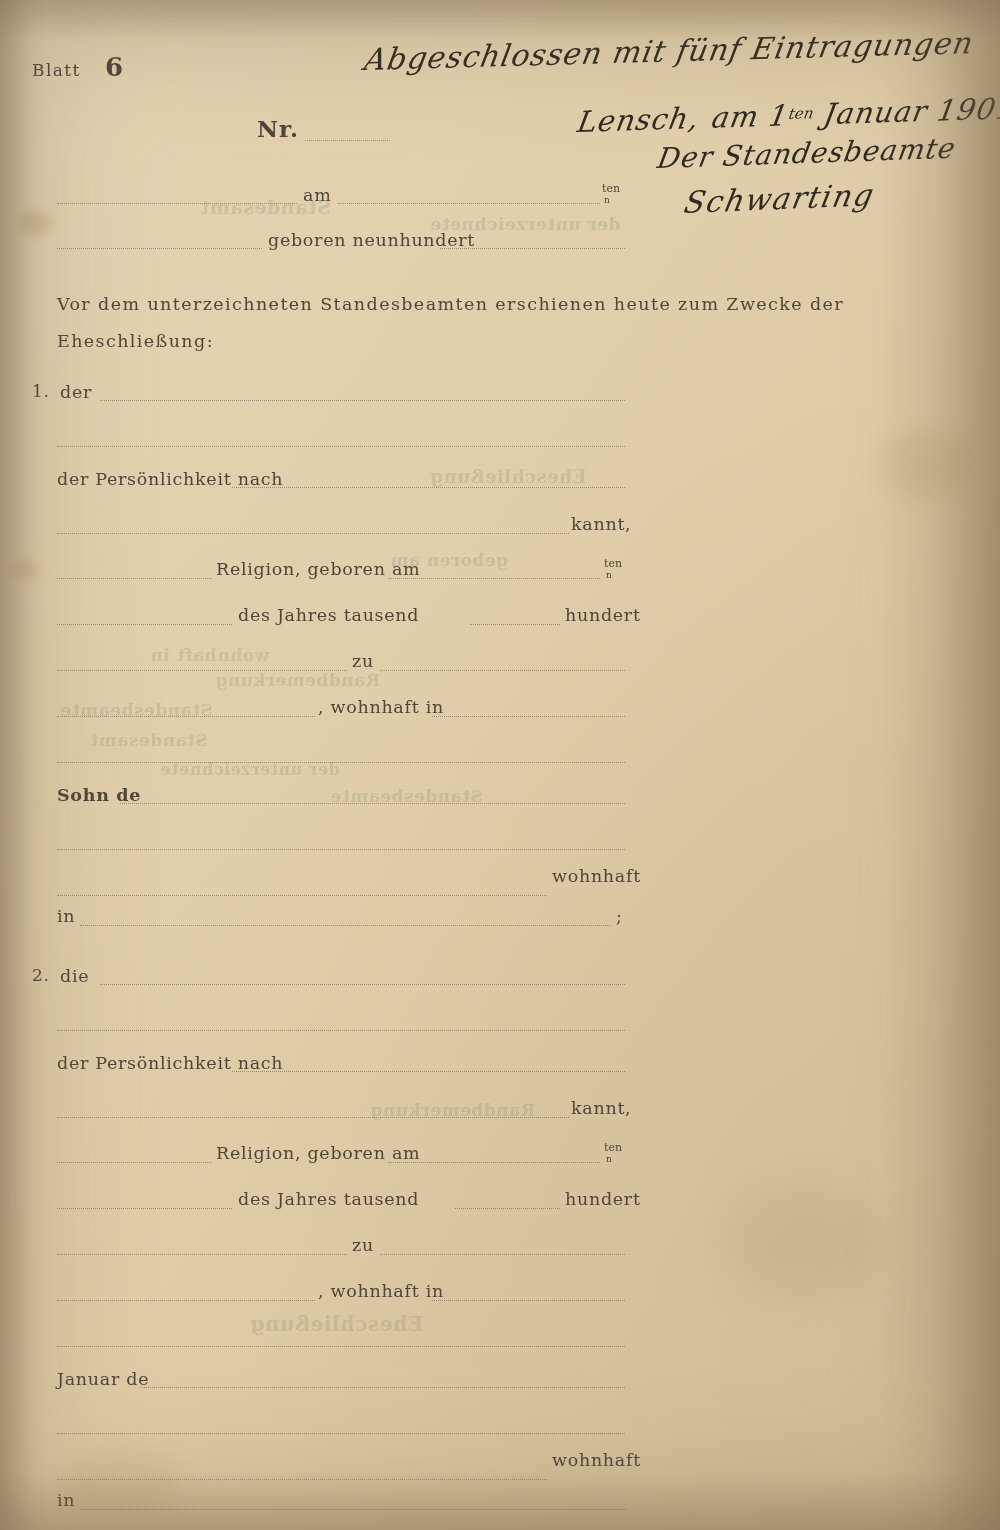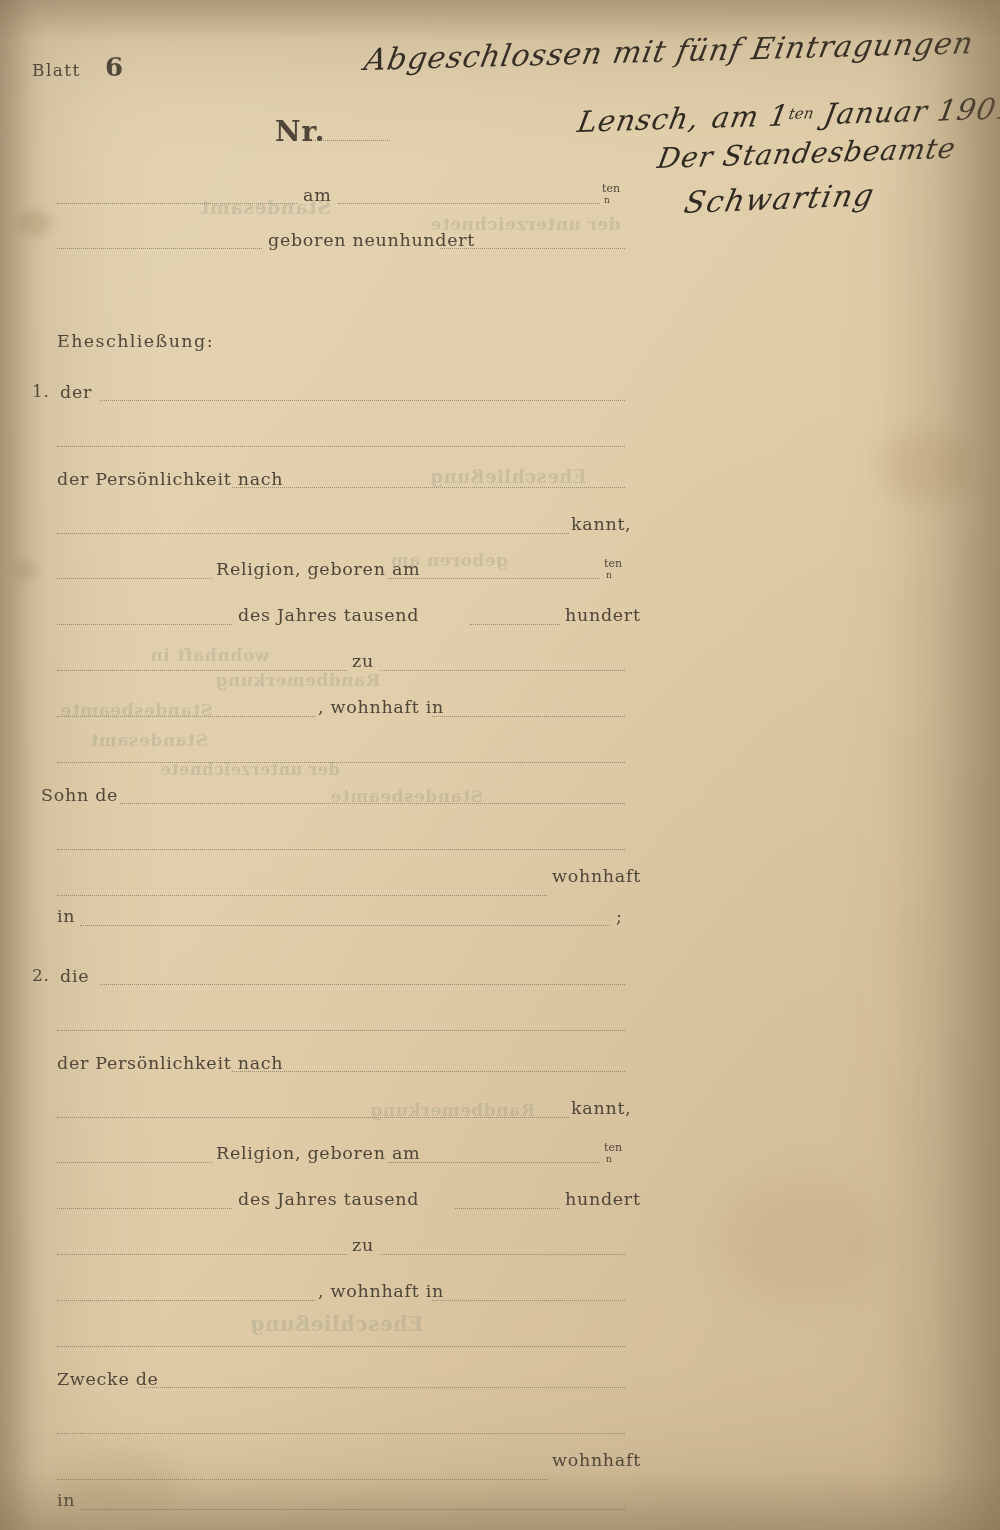--- a/index.html
+++ b/index.html
@@ -75,24 +75,23 @@
   }
   .blatt-label {
     font-size: 17px;
     letter-spacing: 1.4px;
   }
   .blatt-num {
     font-size: 26px;
     font-weight: bold;
   }
   .nr-label {
-    font-size: 28px;
+    font-size: 23px;
     font-weight: bold;
     letter-spacing: 1px;
-    margin-left: 18px;
   }
   .body-line {
     font-size: 17.5px;
     letter-spacing: 0.7px;
   }
   .small-sup {
     font-size: 11px;
     letter-spacing: 0;
   }
   .tiny-sub {
@@ -184,20 +183,21 @@
   <div class="dots" style="left:57px; top:203px; width:240px;"></div>
   <div class="ftext body-line" style="left:303px; top:185px;">am</div>
   <div class="dots" style="left:338px; top:203px; width:262px;"></div>
   <div class="ftext small-sup" style="left:602px; top:182px;">ten</div>
   <div class="ftext tiny-sub" style="left:604px; top:195px;">n</div>
 
   <div class="dots" style="left:57px; top:248px; width:205px;"></div>
   <div class="ftext body-line" style="left:268px; top:230px;">geboren neunhundert</div>
   <div class="dots" style="left:440px; top:248px; width:185px;"></div>
 
+  <div class="ftext body-line" style="left:57px; top:294px; letter-spacing:1.4px;">Vor dem unterzeichneten Standesbeamten erschienen heute zum Zwecke der</div>
   <div class="ftext body-line" style="left:57px; top:331px; letter-spacing:1.4px;">Eheschließung:</div>
 
   <div class="ftext num-marker" style="left:32px; top:381px;">1.</div>
   <div class="ftext body-line" style="left:60px; top:382px;">der</div>
   <div class="dots" style="left:100px; top:400px; width:525px;"></div>
   <div class="dots" style="left:57px; top:446px; width:568px;"></div>
 
   <div class="ftext body-line" style="left:57px; top:469px;">der Persönlichkeit nach</div>
   <div class="dots" style="left:232px; top:487px; width:393px;"></div>
   <div class="dots" style="left:57px; top:533px; width:512px;"></div>
@@ -216,21 +216,21 @@
 
   <div class="dots" style="left:57px; top:670px; width:290px;"></div>
   <div class="ftext body-line" style="left:352px; top:651px;">zu</div>
   <div class="dots" style="left:380px; top:670px; width:245px;"></div>
 
   <div class="dots" style="left:57px; top:716px; width:258px;"></div>
   <div class="ftext body-line" style="left:318px; top:697px;">, wohnhaft in</div>
   <div class="dots" style="left:432px; top:716px; width:193px;"></div>
   <div class="dots" style="left:57px; top:762px; width:568px;"></div>
 
-  <div class="ftext body-line" style="left:41px; top:785px;">Sohn de</div>
+  <div class="ftext body-line" style="left:57px; top:785px;font-weight:bold;">Sohn de</div>
   <div class="dots" style="left:120px; top:803px; width:505px;"></div>
   <div class="dots" style="left:57px; top:849px; width:568px;"></div>
   <div class="dots" style="left:57px; top:895px; width:490px;"></div>
   <div class="ftext body-line" style="left:552px; top:866px;">wohnhaft</div>
   <div class="ftext body-line" style="left:57px; top:906px;">in</div>
   <div class="dots" style="left:80px; top:925px; width:530px;"></div>
   <div class="ftext body-line" style="left:616px; top:906px;">;</div>
 
   <div class="ftext num-marker" style="left:32px; top:965px;">2.</div>
   <div class="ftext body-line" style="left:60px; top:966px;">die</div>
@@ -255,21 +255,21 @@
 
   <div class="dots" style="left:57px; top:1254px; width:290px;"></div>
   <div class="ftext body-line" style="left:352px; top:1235px;">zu</div>
   <div class="dots" style="left:380px; top:1254px; width:245px;"></div>
 
   <div class="dots" style="left:57px; top:1300px; width:258px;"></div>
   <div class="ftext body-line" style="left:318px; top:1281px;">, wohnhaft in</div>
   <div class="dots" style="left:432px; top:1300px; width:193px;"></div>
   <div class="dots" style="left:57px; top:1346px; width:568px;"></div>
 
-  <div class="ftext body-line" style="left:57px; top:1369px;">Zwecke de</div>
+  <div class="ftext body-line" style="left:57px; top:1369px;">Januar de</div>
   <div class="dots" style="left:140px; top:1387px; width:485px;"></div>
   <div class="dots" style="left:57px; top:1433px; width:568px;"></div>
   <div class="dots" style="left:57px; top:1479px; width:490px;"></div>
   <div class="ftext body-line" style="left:552px; top:1450px;">wohnhaft</div>
   <div class="ftext body-line" style="left:57px; top:1490px;">in</div>
   <div class="dots" style="left:80px; top:1509px; width:545px;"></div>
 
   <div class="edge-dark-left"></div>
   <div class="edge-dark-right"></div>
   <div class="edge-dark-top"></div>

